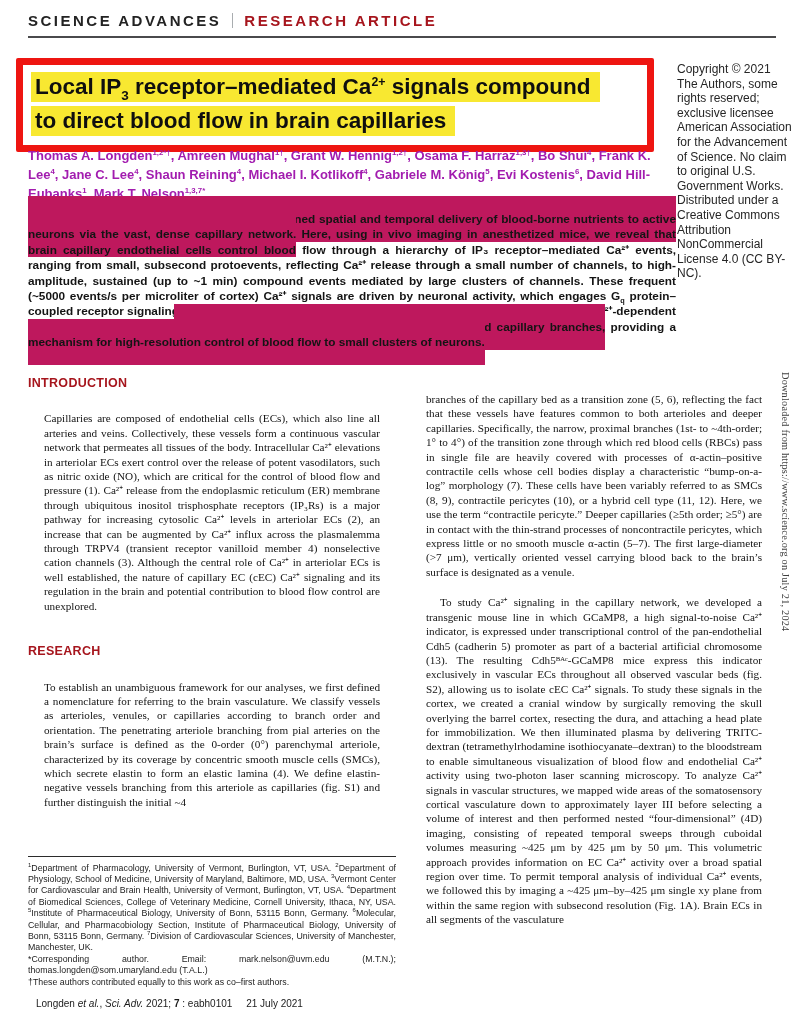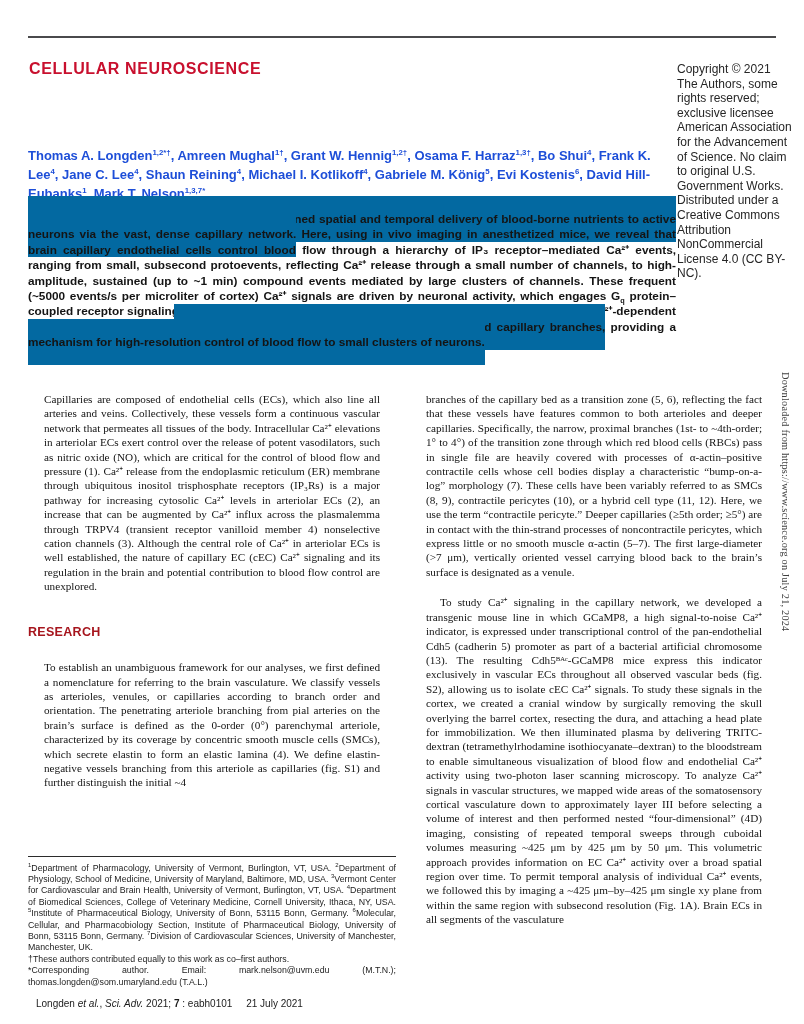--- a/index.html
+++ b/index.html
@@ -23,26 +23,26 @@
   .hl-strong{background:#f8e831;padding:2px 9px 3px 4px;box-decoration-break:clone;}
   .title sub{font-size:.6em;line-height:0;}
   .title sup{font-size:.55em;line-height:0;}
 
   
   .copyright{position:absolute;left:677px;top:62px;width:116px;font-family:"Liberation Sans",sans-serif;
              font-size:12px;line-height:14.6px;color:#262626;}
 
   
   .authors{position:absolute;left:28px;top:146px;width:650px;font-family:"Liberation Sans",sans-serif;
-           font-size:13px;font-weight:bold;line-height:19px;color:#1d4ed8;}
+           font-size:13px;font-weight:bold;line-height:19px;color:#a21caf;}
   .authors sup{font-size:.6em;line-height:0;}
   .abstract{position:absolute;left:28px;top:212px;width:648px;font-family:"Liberation Sans",sans-serif;
             font-size:11.8px;font-weight:600;line-height:15.4px;text-align:justify;color:#141414;}
   .abstract sub,.abstract sup{font-size:.62em;line-height:0;}
-  .hl{background:#0369a1;box-decoration-break:clone;padding:16px 0;}
+  .hl{background:#be185d;box-decoration-break:clone;padding:16px 0;}
 
   
   .col{position:absolute;top:376px;width:368px;height:612px;font-size:11.2px;line-height:14.4px;
        text-align:justify;}
   .col-left{left:28px;display:flex;flex-direction:column;}
   .col-right{left:410px;}
   .sec-heading{margin:0 0 5px 0;font-family:"Liberation Sans",sans-serif;font-size:12.5px;
                font-weight:bold;letter-spacing:.3px;color:#a6151d;text-align:left;}
   .sec-heading.results{margin-top:15px;}
   .body-par{margin:16px;}
@@ -63,39 +63,49 @@
   
   .footer{position:absolute;left:16px;top:998px;width:748px;display:flex;justify-content:space-between;
           font-family:"Liberation Sans",sans-serif;font-size:10px;color:#1a1a1a;padding-left:20px;}
   .page-num{font-weight:bold;margin-top:29px;}
 </style>
 </head>
 <body>
 
 <div class="page">
 
+  <header class="masthead">
+    <span>SCIENCE ADVANCES</span><span class="mast-divider"></span><span class="article-type">RESEARCH ARTICLE</span>
+  </header>
   <div class="mast-rule"></div>
 
   <div class="category">CELLULAR NEUROSCIENCE</div>
 
+  <div class="title-annotation-box">
+    <h1 class="title">
+      <span class="hl-strong"><span>Local IP</span><sub>3</sub><span> receptor–mediated Ca</span><sup>2+</sup><span> signals compound</span></span><br>
+      <span class="hl-strong"><span>to direct blood flow in brain capillaries</span></span>
+    </h1>
+  </div>
 
   <aside class="copyright">Copyright © 2021 The Authors, some rights reserved; exclusive licensee American Association for the Advancement of Science. No claim to original U.S. Government Works. Distributed under a Creative Commons Attribution NonCommercial License 4.0 (CC BY-NC).</aside>
 
   <div class="authors"><span>Thomas A. Longden</span><sup>1,2*†</sup><span>, Amreen Mughal</span><sup>1†</sup><span>, Grant W. Hennig</span><sup>1,2†</sup><span>, Osama F. Harraz</span><sup>1,3†</sup><span>, Bo Shui</span><sup>4</sup><span>, Frank K. Lee</span><sup>4</sup><span>, Jane C. Lee</span><sup>4</sup><span>, Shaun Reining</span><sup>4</sup><span>, Michael I. Kotlikoff</span><sup>4</sup><span>, Gabriele M. König</span><sup>5</sup><span>, Evi Kostenis</span><sup>6</sup><span>, David Hill-Eubanks</span><sup>1</sup><span>, Mark T. Nelson</span><sup>1,3,7</sup><sup>*</sup></div>
 
   <div class="abstract"><span class="hl">Healthy brain function depends on the finely tuned spatial and temporal delivery of blood-borne nutrients to active neurons via the vast, dense capillary network.</span><span> Here, using in vivo imaging in anesthetized mice, we reveal that brain capillary endothelial cells control blood flow through a hierarchy of IP₃ receptor–mediated Ca²⁺ events, ranging from small, subsecond protoevents, reflecting Ca²⁺ release through a small number of channels, to high-amplitude, sustained (up to ~1 min) compound events mediated by large clusters of channels. These frequent (~5000 events/s per microliter of cortex) Ca²⁺ signals are driven by neuronal activity, which engages G</span><sub>q</sub><span> protein–coupled receptor signaling, and are enhanced by Ca²⁺ entry through TRPV4 channels. The resulting Ca²⁺-dependent synthesis of nitric oxide </span><span class="hl">increases local blood flow selectively through affected capillary branches,</span><span> providing a </span><span class="hl">mechanism for high-resolution control of blood flow to small clusters of neurons.</span></div>
 
   <div class="col col-left">
+    <h2 class="sec-heading">INTRODUCTION</h2>
     <p class="body-par">Capillaries are composed of endothelial cells (ECs), which also line all arteries and veins. Collectively, these vessels form a continuous vascular network that permeates all tissues of the body. Intracellular Ca²⁺ elevations in arteriolar ECs exert control over the release of potent vasodilators, such as nitric oxide (NO), which are critical for the control of blood flow and pressure (1). Ca²⁺ release from the endoplasmic reticulum (ER) membrane through ubiquitous inositol trisphosphate receptors (IP₃Rs) is a major pathway for increasing cytosolic Ca²⁺ levels in arteriolar ECs (2), an increase that can be augmented by Ca²⁺ influx across the plasmalemma through TRPV4 (transient receptor vanilloid member 4) nonselective cation channels (3). Although the central role of Ca²⁺ in arteriolar ECs is well established, the nature of capillary EC (cEC) Ca²⁺ signaling and its regulation in the brain and potential contribution to blood flow control are unexplored.</p>
     <h2 class="sec-heading results">RESEARCH</h2>
     <p class="body-par">To establish an unambiguous framework for our analyses, we first defined a nomenclature for referring to the brain vasculature. We classify vessels as arterioles, venules, or capillaries according to branch order and orientation. The penetrating arteriole branching from pial arteries on the brain’s surface is defined as the 0-order (0°) parenchymal arteriole, characterized by its coverage by concentric smooth muscle cells (SMCs), which secrete elastin to form an elastic lamina (4). We define elastin-negative vessels branching from this arteriole as capillaries (fig. S1) and further distinguish the initial ~4</p>
     <div class="footnotes">
       <p><sup>1</sup><span>Department of Pharmacology, University of Vermont, Burlington, VT, USA. </span><sup>2</sup><span>Department of Physiology, School of Medicine, University of Maryland, Baltimore, MD, USA. </span><sup>3</sup><span>Vermont Center for Cardiovascular and Brain Health, University of Vermont, Burlington, VT, USA. </span><sup>4</sup><span>Department of Biomedical Sciences, College of Veterinary Medicine, Cornell University, Ithaca, NY, USA. </span><sup>5</sup><span>Institute of Pharmaceutical Biology, University of Bonn, 53115 Bonn, Germany. </span><sup>6</sup><span>Molecular, Cellular, and Pharmacobiology Section, Institute of Pharmaceutical Biology, University of Bonn, 53115 Bonn, Germany. </span><sup>7</sup><span>Division of Cardiovascular Sciences, University of Manchester, Manchester, UK.</span></p>
+      <p>*Corresponding author. Email: mark.nelson@uvm.edu (M.T.N.); thomas.longden@som.umaryland.edu (T.A.L.)</p>
       <p>†These authors contributed equally to this work as co–first authors.</p>
-      <p>*Corresponding author. Email: mark.nelson@uvm.edu (M.T.N.); thomas.longden@som.umaryland.edu (T.A.L.)</p>
     </div>
   </div>
 
   <div class="col col-right">
     <p class="body-par">branches of the capillary bed as a transition zone (5, 6), reflecting the fact that these vessels have features common to both arterioles and deeper capillaries. Specifically, the narrow, proximal branches (1st- to ~4th-order; 1° to 4°) of the transition zone through which red blood cells (RBCs) pass in single file are heavily covered with processes of α-actin–positive contractile cells whose cell bodies display a characteristic “bump-on-a-log” morphology (7). These cells have been variably referred to as SMCs (8, 9), contractile pericytes (10), or a hybrid cell type (11, 12). Here, we use the term “contractile pericyte.” Deeper capillaries (≥5th order; ≥5°) are in contact with the thin-strand processes of noncontractile pericytes, which express little or no smooth muscle α-actin (5–7). The first large-diameter (&gt;7 μm), vertically oriented vessel carrying blood back to the brain’s surface is designated as a venule.</p>
     <p class="body-par indent">To study Ca²⁺ signaling in the capillary network, we developed a transgenic mouse line in which GCaMP8, a high signal-to-noise Ca²⁺ indicator, is expressed under transcriptional control of the pan-endothelial Cdh5 (cadherin 5) promoter as part of a bacterial artificial chromosome (13). The resulting Cdh5ᴮᴬᶜ-GCaMP8 mice express this indicator exclusively in vascular ECs throughout all observed vascular beds (fig. S2), allowing us to isolate cEC Ca²⁺ signals. To study these signals in the cortex, we created a cranial window by surgically removing the skull overlying the barrel cortex, resecting the dura, and attaching a head plate for immobilization. We then illuminated plasma by delivering TRITC-dextran (tetramethylrhodamine isothiocyanate–dextran) to the bloodstream to enable simultaneous visualization of blood flow and endothelial Ca²⁺ activity using two-photon laser scanning microscopy. To analyze Ca²⁺ signals in vascular structures, we mapped wide areas of the somatosensory cortical vasculature down to approximately layer III before selecting a volume of interest and then performed nested “four-dimensional” (4D) imaging, consisting of repeated temporal sweeps through cuboidal volumes measuring ~425 μm by 425 μm by 50 μm. This volumetric approach provides information on EC Ca²⁺ activity over a broad spatial region over time. To permit temporal analysis of individual Ca²⁺ events, we followed this by imaging a ~425 μm–by–425 μm single xy plane from within the same region with subsecond resolution (Fig. 1A). Brain ECs in all segments of the vasculature</p>
   </div>
 
   <div class="watermark">Downloaded from https://www.science.org on July 21, 2024</div>
 

